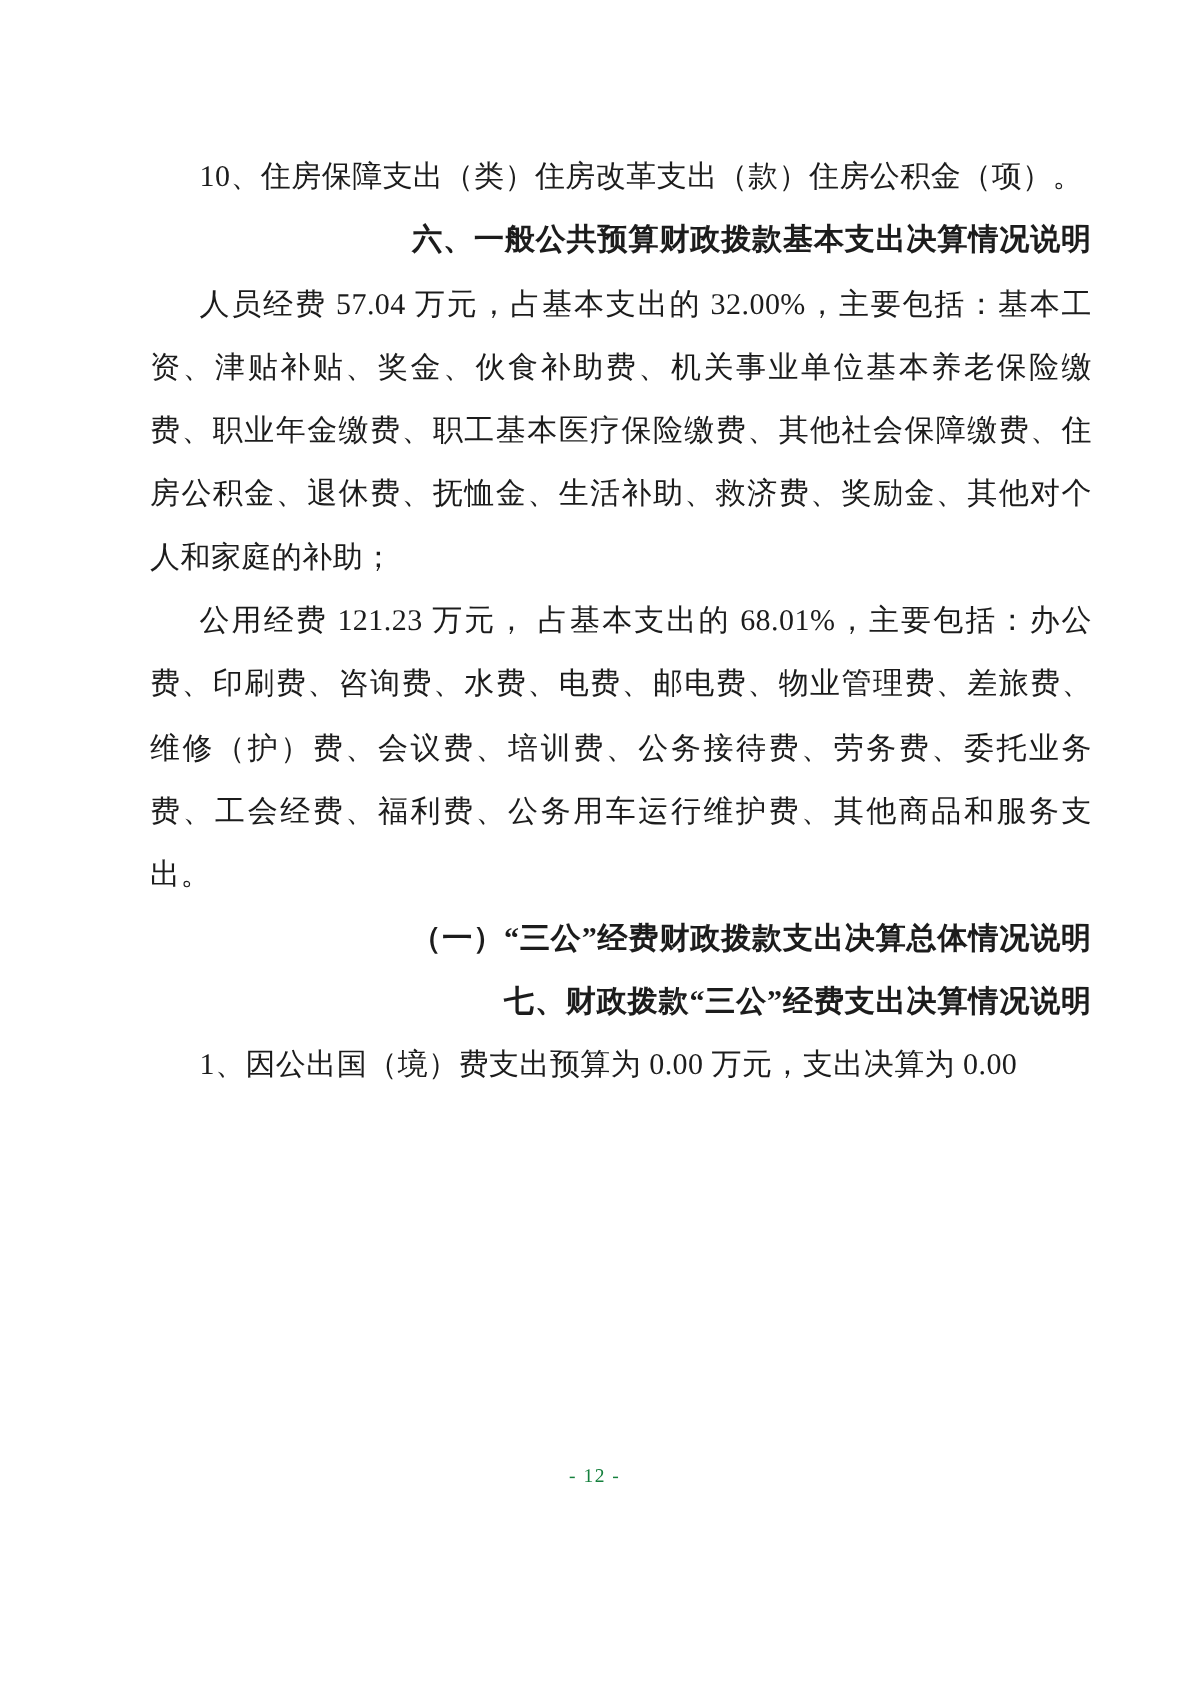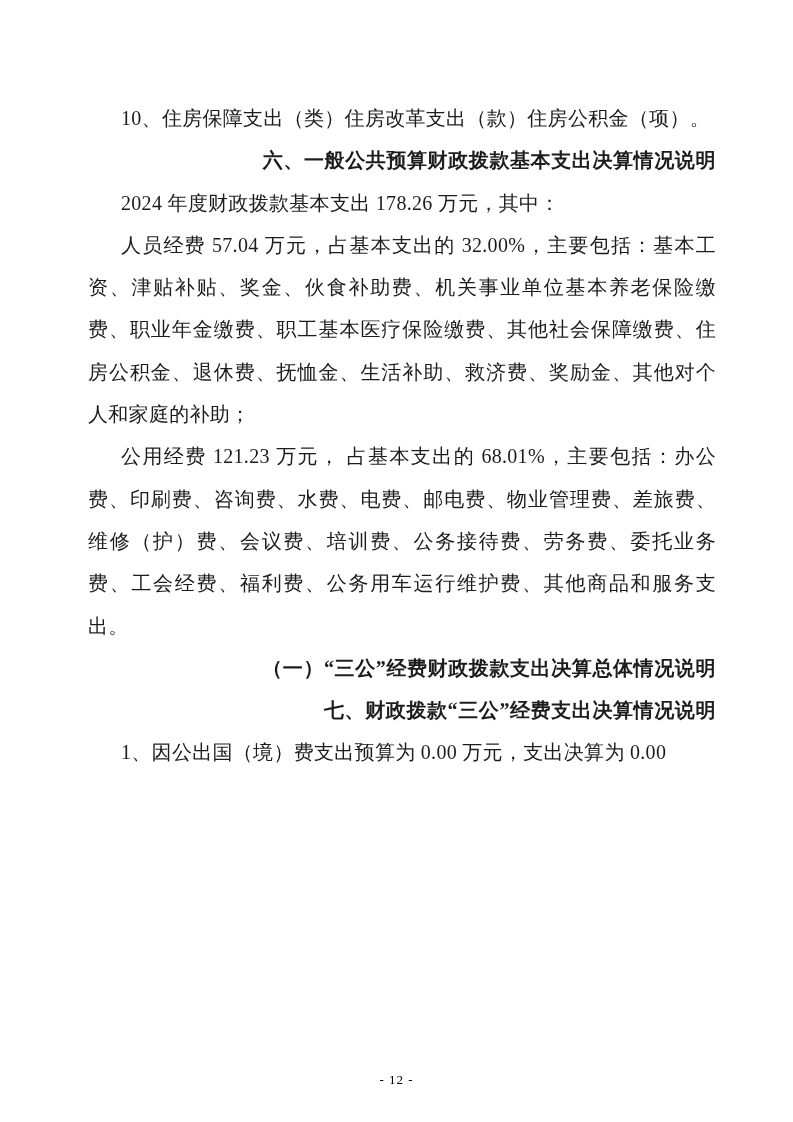--- a/index.html
+++ b/index.html
@@ -11,57 +11,56 @@
     position: relative;
     width: 793px;
     height: 1122px;
     background: #ffffff;
     overflow: hidden;
     font-family: "Liberation Serif", "DejaVu Serif", serif;
     color: #1c1c1c;
   }
   .content {
     position: absolute;
-    left: 88px;
+    left: 100px;
     top: 97px;
     width: 628px;
   }
   .para {
     margin: 0;
     font-size: 20px;
     line-height: 42.3px;
     text-align: justify;
     text-indent: 33px;
     letter-spacing: 0.3px;
     word-break: break-all;
   }
   .para.heading {
     font-weight: 700;
     text-align: right;
     letter-spacing: 0.6px;
   }
   .footer {
     position: absolute;
     left: 0;
-    top: 1072px;
+    top: 976px;
     width: 793px;
     text-align: center;
     font-size: 13px;
     letter-spacing: 1px;
-    color: #000000;
+    color: #15803d;
   }
 </style>
 </head>
 <body>
 
 <div class="page">
   <div class="content">
     <p class="para">10、住房保障支出（类）住房改革支出（款）住房公积金（项）。</p>
     <p class="para heading">六、一般公共预算财政拨款基本支出决算情况说明</p>
-    <p class="para">2024 年度财政拨款基本支出 178.26 万元，其中：</p>
     <p class="para">人员经费 57.04 万元，占基本支出的 32.00%，主要包括：基本工资、津贴补贴、奖金、伙食补助费、机关事业单位基本养老保险缴费、职业年金缴费、职工基本医疗保险缴费、其他社会保障缴费、住房公积金、退休费、抚恤金、生活补助、救济费、奖励金、其他对个人和家庭的补助；</p>
     <p class="para">公用经费 121.23 万元， 占基本支出的 68.01%，主要包括：办公费、印刷费、咨询费、水费、电费、邮电费、物业管理费、差旅费、维修（护）费、会议费、培训费、公务接待费、劳务费、委托业务费、工会经费、福利费、公务用车运行维护费、其他商品和服务支出。</p>
     <p class="para heading">（一）“三公”经费财政拨款支出决算总体情况说明</p>
     <p class="para heading">七、财政拨款“三公”经费支出决算情况说明</p>
     <p class="para">1、因公出国（境）费支出预算为 0.00 万元，支出决算为 0.00</p>
   </div>
   <div class="footer">- 12 -</div>
 </div>
 
 </body></html>

